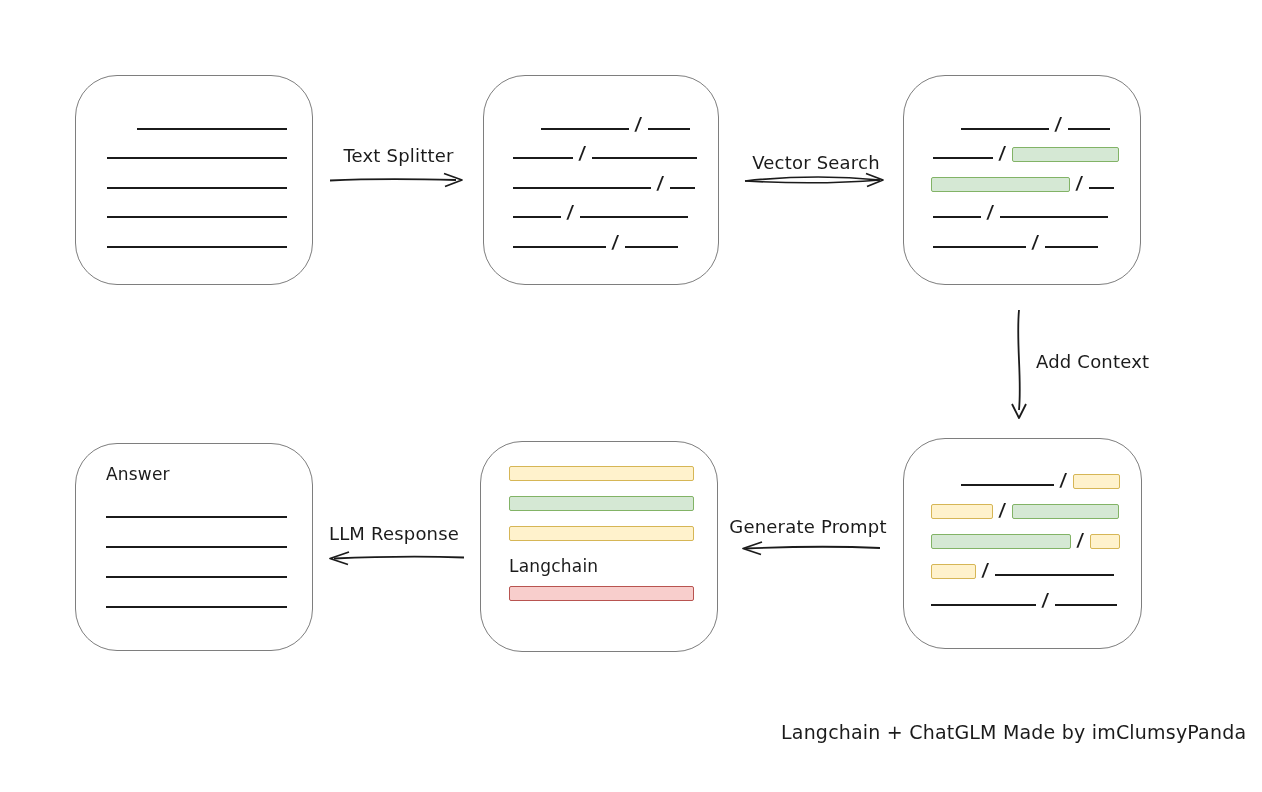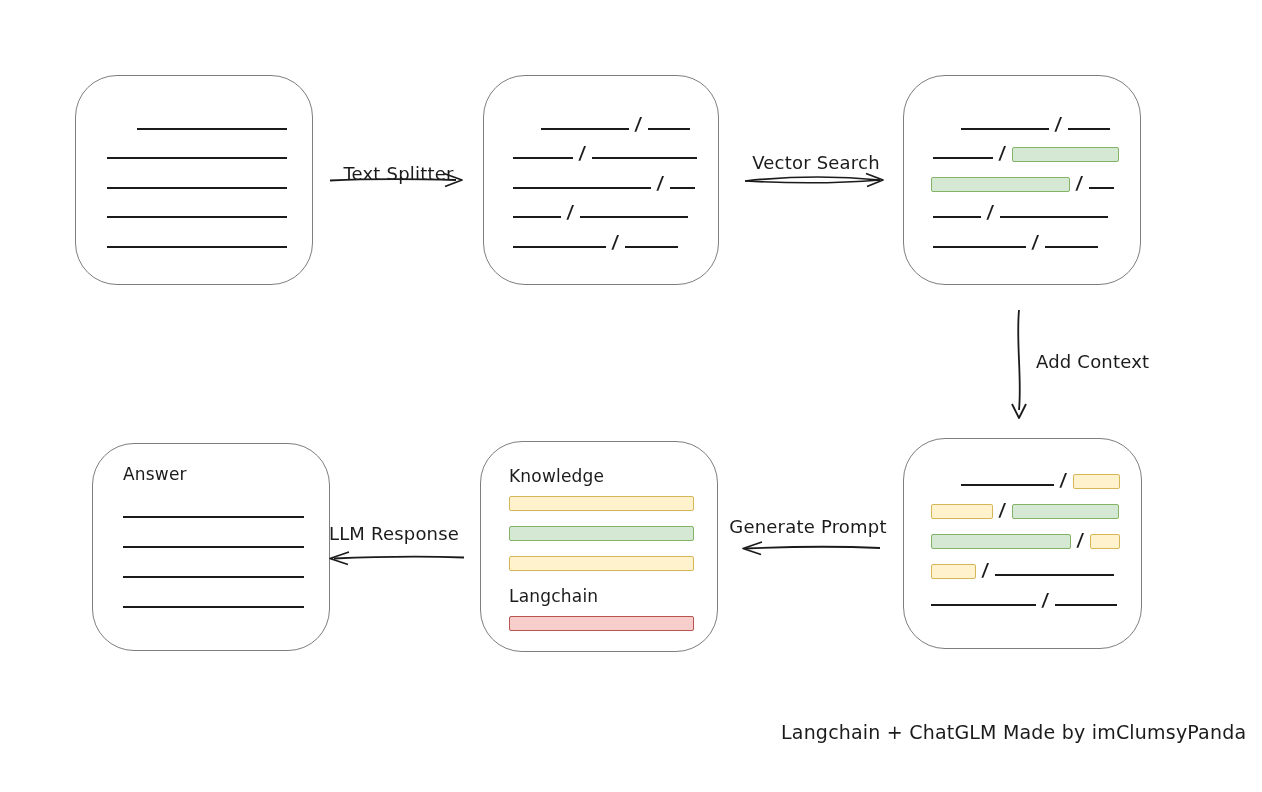--- a/index.html
+++ b/index.html
@@ -35,21 +35,21 @@
   
   #prompt-box{padding:24px 0 0 28px;}
   .bar{width:185px;height:15px;box-sizing:border-box;border:1.6px solid;border-radius:2px;}
   .bar+.bar{margin-top:15px;}
   .bar-yellow{background:var(--yellow-fill);border-color:var(--yellow-stroke);}
   .bar-green{background:var(--green-fill);border-color:var(--green-stroke);}
   .bar-red{background:var(--red-fill);border-color:var(--red-stroke);}
   #knowledge-label{margin-bottom:10px;}
   #question-label{margin-top:15px;margin-bottom:10px;}
   
-  #answer-box{padding:20px 0 4px 30px;margin-left:17px;}
+  #answer-box{padding:20px 0 4px 30px;}
   .ans-rows{margin-top:4px;}
   .ans-row{height:30px;display:flex;align-items:flex-end;}
   .ans-line{width:181px;border-bottom:2px solid var(--line,#1b1b1b);height:0;margin-bottom:0;}
 </style>
 </head>
 <body>
 
 <div id="canvas">
 
   <div class="box" id="document-box" style="left:75px;top:75px;width:238px;height:210px;padding-top:27px;">
@@ -156,21 +156,20 @@
         </div>
         <div class="seg-row" style="margin-left: 27px;">
           <div class="seg-line" style="width: 105px;"></div>
           <span class="slash">/</span>
           <div class="seg-line" style="width: 62px;"></div>
         </div>
       </div>
   </div>
 
   <div class="box" id="prompt-box" style="left:480px;top:441px;width:238px;height:211px;">
-    <div class="inbox-label" id="knowledge-label">Knowledge</div>
     <div>
         <div class="bar bar-yellow"></div>
         <div class="bar bar-green"></div>
         <div class="bar bar-yellow"></div>
       </div>
     <div class="inbox-label" id="question-label">Langchain</div>
     <div>
         <div class="bar bar-red"></div>
       </div>
   </div>
@@ -186,21 +185,21 @@
         </div>
         <div class="ans-row">
           <div class="ans-line"></div>
         </div>
         <div class="ans-row">
           <div class="ans-line"></div>
         </div>
       </div>
   </div>
 
-  <div class="arrow-label" style="left:326px;top:145px;width:145px;margin-top:18px;">Text Splitter</div>
+  <div class="arrow-label" style="left:326px;top:145px;width:145px;">Text Splitter</div>
   <svg class="arrow-svg" style="left:326px;top:168px;" width="145" height="24" viewBox="0 0 145 24">
     <path d="M4 12.5 C 45 10.5, 95 11, 130 12" fill="none" stroke="currentColor" stroke-width="1.8"></path>
     <polyline points="118,5.5 136,12 119,18.5" fill="none" stroke="currentColor" stroke-width="1.8" stroke-linejoin="round"></polyline>
   </svg>
 
   <div class="arrow-label" style="left:740px;top:152px;width:152px;">Vector Search</div>
   <svg class="arrow-svg" style="left:740px;top:168px;" width="152" height="24" viewBox="0 0 152 24">
     <path d="M5 13 C 55 7.5, 105 8.5, 140 12" fill="none" stroke="currentColor" stroke-width="1.6"></path>
     <path d="M5 13 C 60 16, 110 14.5, 140 12" fill="none" stroke="currentColor" stroke-width="1.6"></path>
     <polyline points="126,5.5 143,12 127,18.5" fill="none" stroke="currentColor" stroke-width="1.8" stroke-linejoin="round"></polyline>

